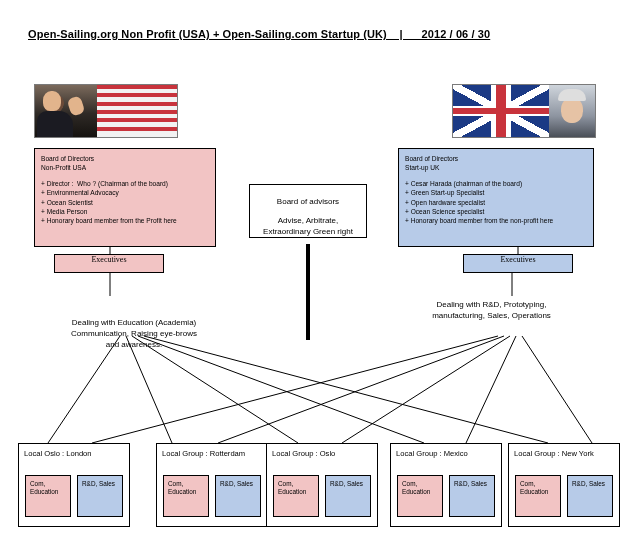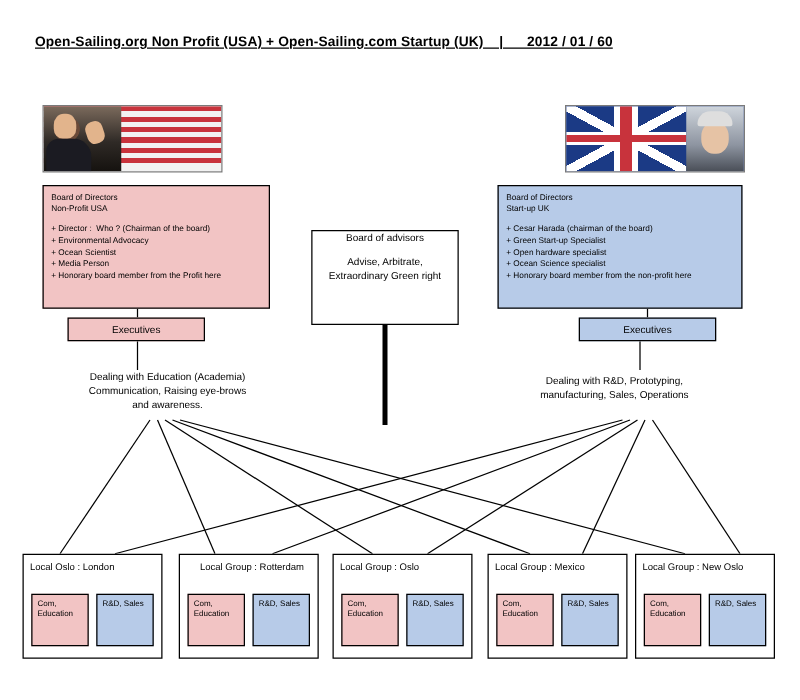--- a/index.html
+++ b/index.html
@@ -64,58 +64,58 @@
     line-height: 9.4px;
     padding: 5px 6px;
   }
   .board-box .ln {
     white-space: pre;
   }
   .advisors {
     left: 249px;
     top: 184px;
     width: 118px;
-    height: 76px;
+    height: 54px;
     font-size: 8px;
     display: flex;
     flex-direction: column;
     align-items: center;
     justify-content: flex-start;
-    padding-top: 1px;
+    padding-top: 12px;
     box-sizing: border-box;
   }
   .advisors .head {
     font-size: 8px;
     margin-bottom: 9px;
   }
   .advisors .sub {
     font-size: 8px;
     line-height: 11px;
     text-align: left;
   }
   .exec {
     font-size: 8px;
     display: flex;
-    align-items: center;
     justify-content: center;
     height: 19px;
     width: 110px;
+    font-family: Liberation Serif, serif;
   }
   .exec-left { left: 54px; top: 254px; }
   .exec-right { left: 463px; top: 254px; }
   .caption {
     position: absolute;
     font-size: 8px;
     line-height: 11px;
     text-align: center;
     white-space: pre;
   }
   .caption-left {
     left: 34px;
-    top: 296px;
+    top: 317px;
     width: 200px;
   }
   .caption-right {
     left: 394px;
     top: 299px;
     width: 195px;
   }
   .group {
     position: absolute;
     top: 443px;
@@ -156,21 +156,21 @@
     height: 560px;
     pointer-events: none;
   }
   .flagstripes { position: absolute; inset: 0; }
 </style>
 </head>
 <body>
 
 <div id="canvas">
 
-  <div class="title">Open-Sailing.org Non Profit (USA) + Open-Sailing.com Startup (UK)    |      2012 / 01 / 60</div>
+  <div class="title">Open-Sailing.org Non Profit (USA) + Open-Sailing.com Startup (UK)    |      2012 / 06 / 30</div>
 
   <div class="photo photo-left">
     <div class="flagstripes" style="background:
         linear-gradient(to bottom,
           #c8333c 0 8%, #f2f2f2 8% 16%, #c8333c 16% 24%, #f2f2f2 24% 32%,
           #c8333c 32% 40%, #f2f2f2 40% 48%, #c8333c 48% 56%, #f2f2f2 56% 64%,
           #c8333c 64% 72%, #f2f2f2 72% 80%, #c8333c 80% 88%, #f2f2f2 88% 100%);"></div>
     <div style="position:absolute;left:0;top:0;width:62px;height:52px;background:
         radial-gradient(circle at 30% 35%, #6b4a38 0 18%, rgba(0,0,0,0) 19%),
         linear-gradient(to bottom, #7b6a5c, #2f2a26 55%, #15120f);"></div>
@@ -262,21 +262,21 @@
 
   <div class="group" style="left:18px;">
     <div class="gtitle">Local Oslo : London</div>
     <div class="cells">
       <div class="cell pink">Com,
 Education</div>
       <div class="cell blue">R&amp;D, Sales</div>
     </div>
   </div>
 
-  <div class="group" style="left:143px;padding-left:11px;">
+  <div class="group" style="left:156px;">
     <div class="gtitle">Local Group : Rotterdam</div>
     <div class="cells">
       <div class="cell pink">Com,
 Education</div>
       <div class="cell blue">R&amp;D, Sales</div>
     </div>
   </div>
 
   <div class="group" style="left:266px;">
     <div class="gtitle">Local Group : Oslo</div>
@@ -290,21 +290,21 @@
   <div class="group" style="left:390px;">
     <div class="gtitle">Local Group : Mexico</div>
     <div class="cells">
       <div class="cell pink">Com,
 Education</div>
       <div class="cell blue">R&amp;D, Sales</div>
     </div>
   </div>
 
   <div class="group" style="left:508px;">
-    <div class="gtitle">Local Group : New Oslo</div>
+    <div class="gtitle">Local Group : New York</div>
     <div class="cells">
       <div class="cell pink">Com,
 Education</div>
       <div class="cell blue">R&amp;D, Sales</div>
     </div>
   </div>
 
 </div>
 
 </body></html>

